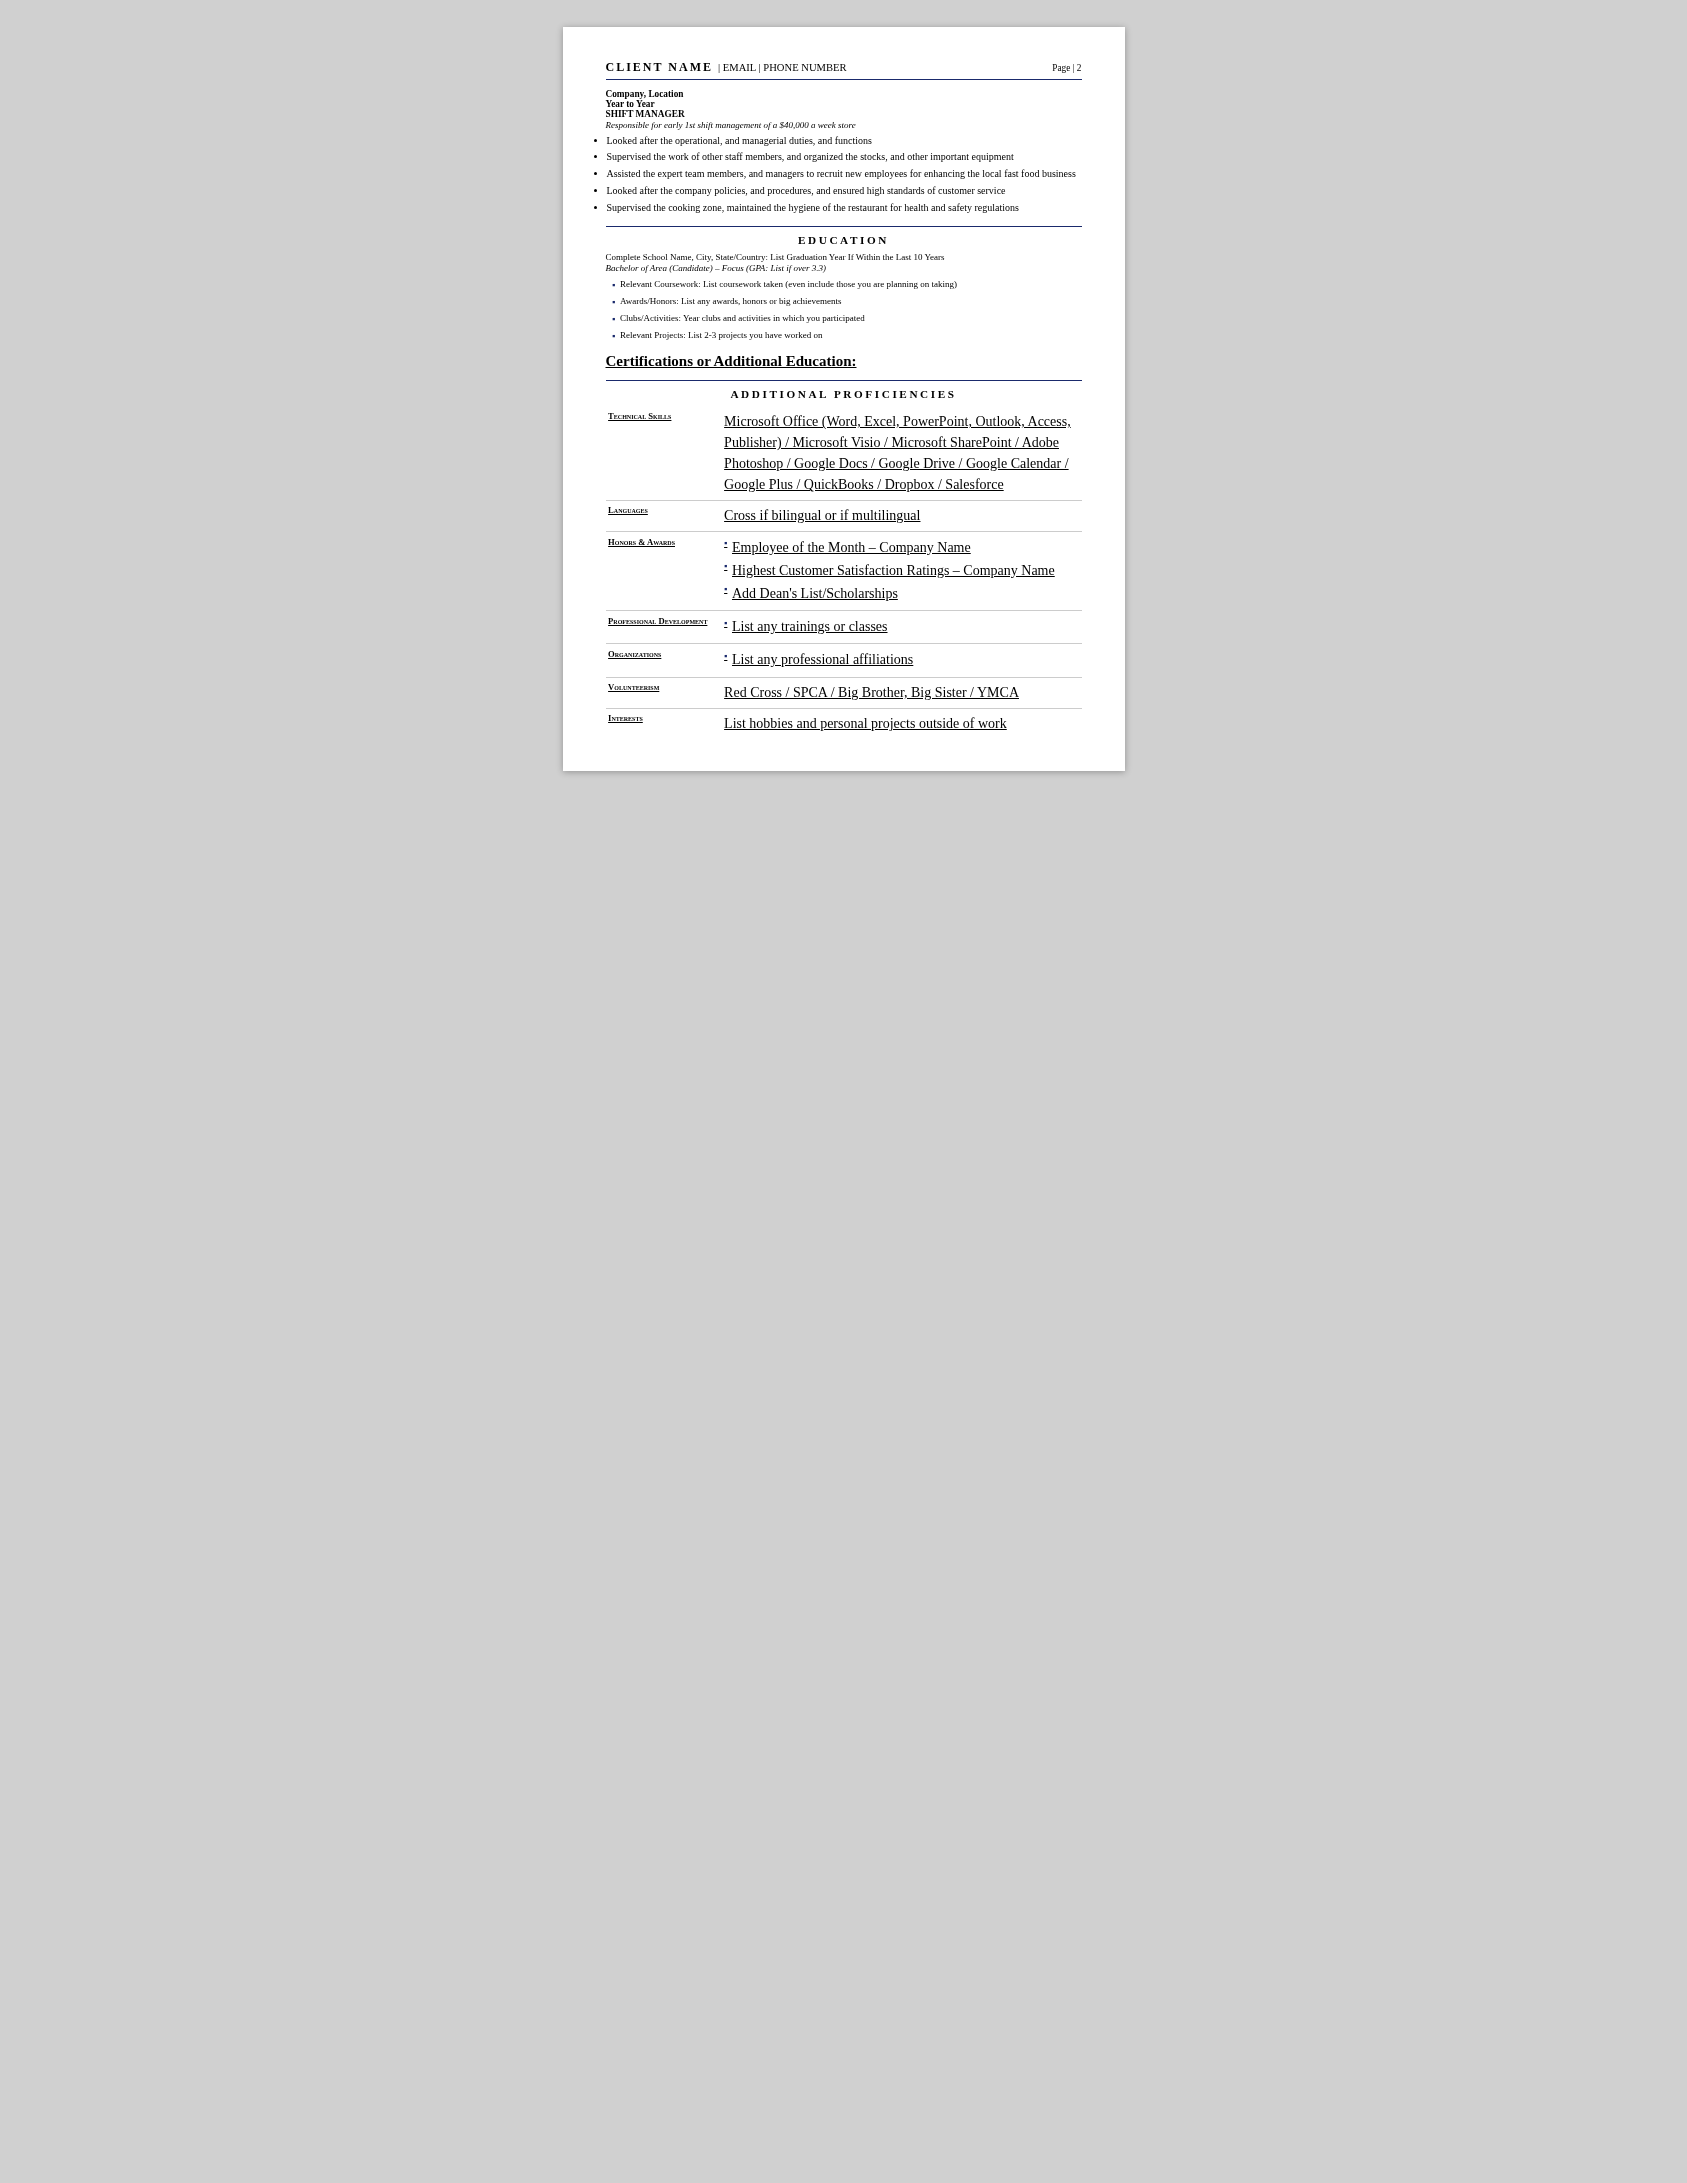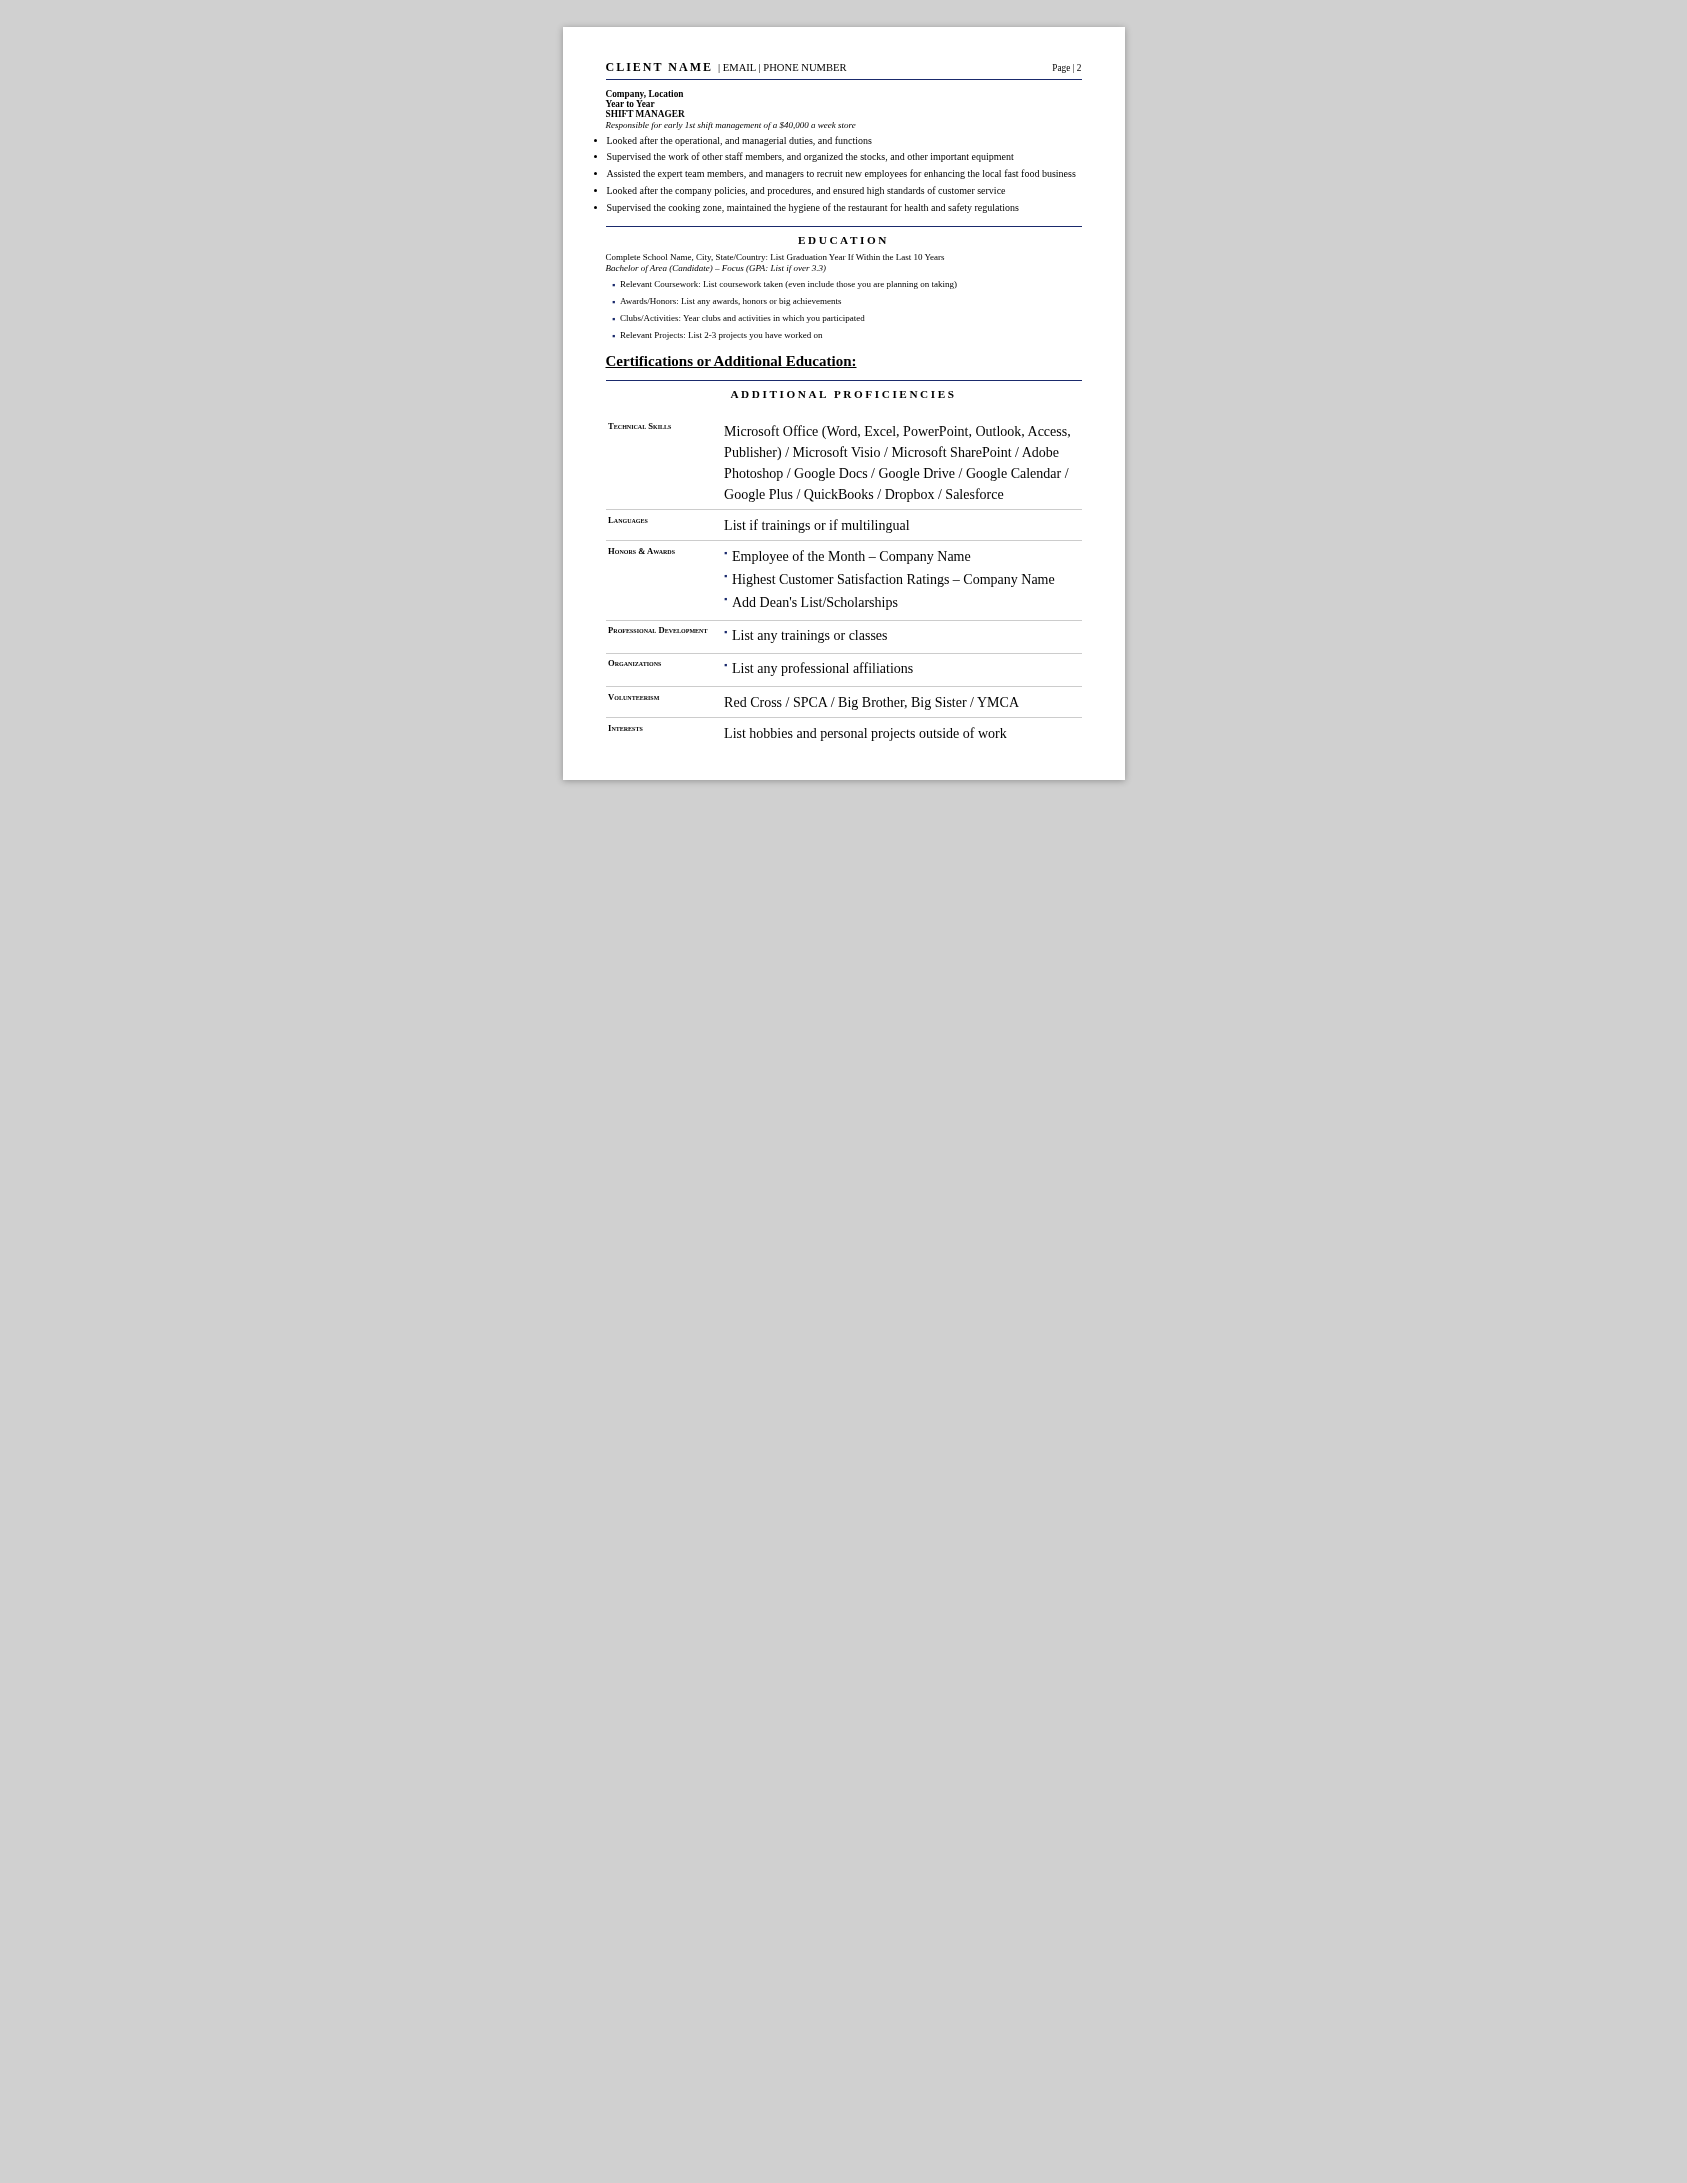--- a/index.html
+++ b/index.html
@@ -154,21 +154,22 @@
       text-decoration: underline;
       margin-top: 9.3px;
       margin-bottom: 8px;
     }
 
     
     .proficiencies-table {
       width: 100%;
       border-collapse: collapse;
       font-size: 9px;
-      margin-top: 16px;
+      margin-top: 6px;
+      text-decoration: underline;
     }
 
     .proficiencies-table td {
       vertical-align: top;
       padding: 4.6px 2.6px 4.6px 2.6px;
       border-bottom: 0.7px solid #ccc;
     }
 
     .proficiencies-table tr:last-child td {
       border-bottom: none;
@@ -276,21 +277,21 @@
       <td class="prof-content">
         <span>Microsoft Office (Word, Excel, PowerPoint, Outlook, Access, Publisher) / Microsoft Visio / Microsoft SharePoint / Adobe Photoshop / Google Docs / Google Drive / Google Calendar / Google Plus / QuickBooks / Dropbox / Salesforce</span>
       </td>
     </tr>
 
     <tr>
       <td class="prof-label">
         <span>Languages</span>
       </td>
       <td class="prof-content">
-        <span>List if trainings or if multilingual</span>
+        <span>Cross if bilingual or if multilingual</span>
       </td>
     </tr>
 
     <tr>
       <td class="prof-label">
         <span>Honors &amp; Awards</span>
       </td>
       <td class="prof-content">
         <ul class="inner-bullet-list">
           <li>

